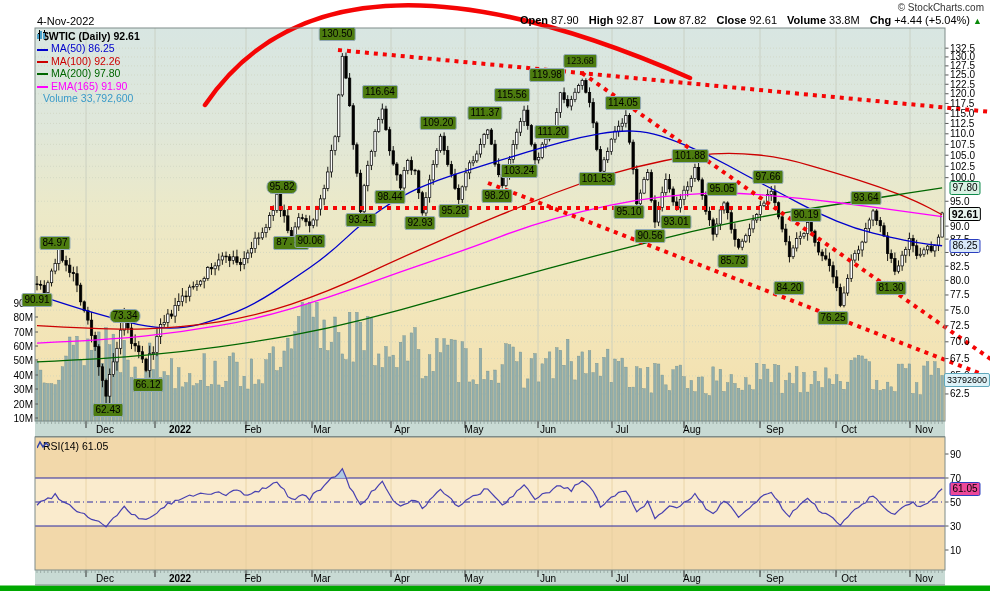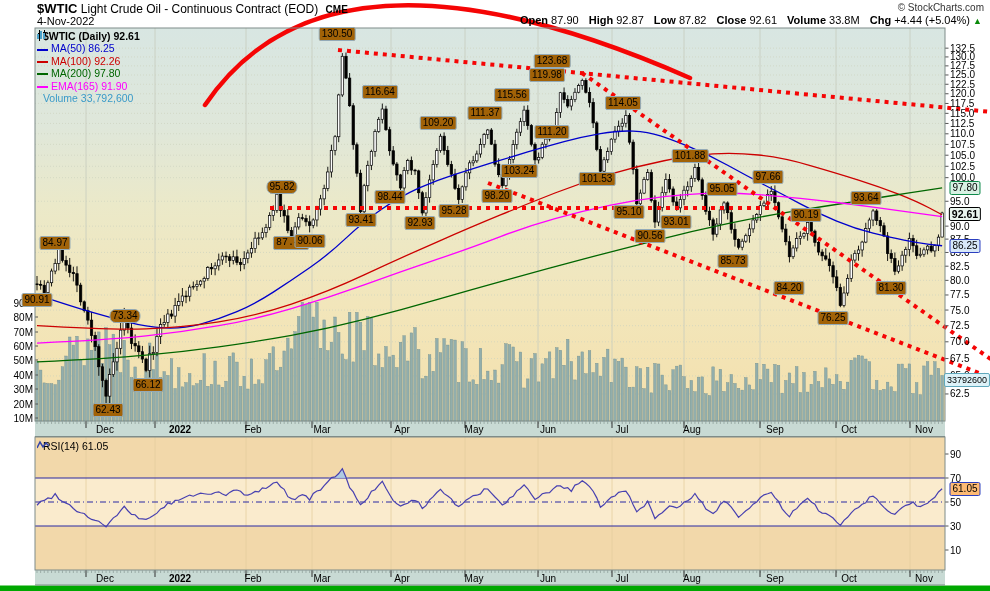--- a/index.html
+++ b/index.html
@@ -18,21 +18,21 @@
   .lrow{white-space:nowrap;}
   .c-main{color:#000;font-weight:bold;}
   .c-ma50{color:#0000cc;}
   .c-ma100{color:#cc0000;}
   .c-ma200{color:#006600;}
   .c-ema{color:#ff00ff;}
   .c-vol{color:#3a9ac8;}
   .dash{display:inline-block;width:11px;border-top:2px solid;vertical-align:middle;margin-right:3px;}
   .lic{display:inline-block;vertical-align:middle;margin-right:3px;}
   .rsi-legend{position:absolute;left:37px;top:440px;font-size:10.5px;color:#000;z-index:6;white-space:nowrap;}
-  .flag{position:absolute;transform:translate(-50%,-50%);background:#a16207;border:1px solid #93aab8;
+  .flag{position:absolute;transform:translate(-50%,-50%);background:#4d7c0f;border:1px solid #93aab8;
     border-radius:2px;padding:0 2px;font-size:10px;line-height:12px;color:#000;white-space:nowrap;z-index:4;}
   .axflag{position:absolute;transform:translate(-50%,-50%);border:1px solid;border-radius:2px;
     padding:0 2px;font-size:10px;line-height:12px;color:#000;white-space:nowrap;z-index:7;}
 </style>
 </head>
 <body>
 
 <div class="chart">
 
   <svg id="chart-svg" width="990" height="591" viewBox="0 0 990 591">
@@ -1496,25 +1496,20 @@
       <text x="692" y="582" text-anchor="middle" font-size="10" font-family="Liberation Sans, DejaVu Sans, sans-serif" font-weight="normal" fill="#000">Aug</text>
       <text x="775" y="582" text-anchor="middle" font-size="10" font-family="Liberation Sans, DejaVu Sans, sans-serif" font-weight="normal" fill="#000">Sep</text>
       <text x="849" y="582" text-anchor="middle" font-size="10" font-family="Liberation Sans, DejaVu Sans, sans-serif" font-weight="normal" fill="#000">Oct</text>
       <text x="924" y="582" text-anchor="middle" font-size="10" font-family="Liberation Sans, DejaVu Sans, sans-serif" font-weight="normal" fill="#000">Nov</text>
       <rect x="35" y="28" width="910" height="393" fill="none" stroke="#7f8c89" stroke-width="1"></rect>
       <rect x="35" y="437" width="910" height="133" fill="none" stroke="#7f8c89" stroke-width="1"></rect>
       <line x1="35" y1="436.5" x2="945" y2="436.5" stroke="#7f8c89"></line>
       <line x1="35" y1="585" x2="945" y2="585" stroke="#7f8c89"></line>
     </svg>
 
-  <div class="hdr-title">
-    <span class="sym">$WTIC</span>
-    <span>Light Crude Oil - Continuous Contract (EOD)</span>
-    <span class="exch">CME</span>
-  </div>
   <div class="copyright">© StockCharts.com</div>
   <div class="hdr-date">4-Nov-2022</div>
   <div class="ohlc">
     <b>Open</b>
     <span>87.90</span>
     <b>High</b>
     <span>92.87</span>
     <b>Low</b>
     <span>87.82</span>
     <b>Close</b>
@@ -1572,34 +1567,34 @@
       <div class="flag" style="left: 390px; top: 197px;">98.44</div>
       <div class="flag" style="left: 420px; top: 223px;">92.93</div>
       <div class="flag" style="left: 438px; top: 123px;">109.20</div>
       <div class="flag" style="left: 454px; top: 211px;">95.28</div>
       <div class="flag" style="left: 485px; top: 113px;">111.37</div>
       <div class="flag" style="left: 497px; top: 196px;">98.20</div>
       <div class="flag" style="left: 512px; top: 95px;">115.56</div>
       <div class="flag" style="left: 519px; top: 171px;">103.24</div>
       <div class="flag" style="left: 547px; top: 75px;">119.98</div>
       <div class="flag" style="left: 552px; top: 132px;">111.20</div>
-      <div class="flag" style="left: 552px; top: 61px;">123.68</div>
+      <div class="flag" style="left: 580px; top: 61px; font-family: Liberation Serif, serif;">123.68</div>
       <div class="flag" style="left: 597px; top: 179px;">101.53</div>
       <div class="flag" style="left: 623px; top: 103px;">114.05</div>
       <div class="flag" style="left: 629px; top: 212px;">95.10</div>
       <div class="flag" style="left: 650px; top: 236px;">90.56</div>
       <div class="flag" style="left: 676px; top: 222px;">93.01</div>
       <div class="flag" style="left: 690px; top: 156px;">101.88</div>
       <div class="flag" style="left: 722px; top: 189px;">95.05</div>
       <div class="flag" style="left: 733px; top: 261px;">85.73</div>
       <div class="flag" style="left: 768px; top: 177px;">97.66</div>
       <div class="flag" style="left: 789px; top: 288px;">84.20</div>
       <div class="flag" style="left: 806px; top: 215px;">90.19</div>
       <div class="flag" style="left: 833px; top: 318px;">76.25</div>
       <div class="flag" style="left: 866px; top: 198px;">93.64</div>
       <div class="flag" style="left: 891px; top: 288px;">81.30</div>
       <div class="axflag" style="left: 965px; top: 188px; border-color: rgb(14, 138, 74); background: rgb(216, 241, 227); font-size: 10px;">97.80</div>
       <div class="axflag" style="left: 965px; top: 214px; border-color: rgb(0, 0, 0); background: rgb(234, 245, 238); font-size: 10.5px; font-weight: bold;">92.61</div>
       <div class="axflag" style="left: 965px; top: 246px; border-color: rgb(43, 63, 191); background: rgb(216, 232, 248); font-size: 10px;">86.25</div>
       <div class="axflag" style="left: 967px; top: 380px; border-color: rgb(95, 168, 188); background: rgb(221, 242, 248); font-size: 9px;">33792600</div>
-      <div class="axflag" style="left: 965px; top: 489px; border-color: rgb(43, 63, 191); background: #fdba74; font-size: 10px;">61.05</div>
+      <div class="axflag" style="left: 965px; top: 489px; border-color: rgb(43, 63, 191); background: #ec4899; font-size: 10px;">61.05</div>
     </div>
 </div>
 
 </body></html>

